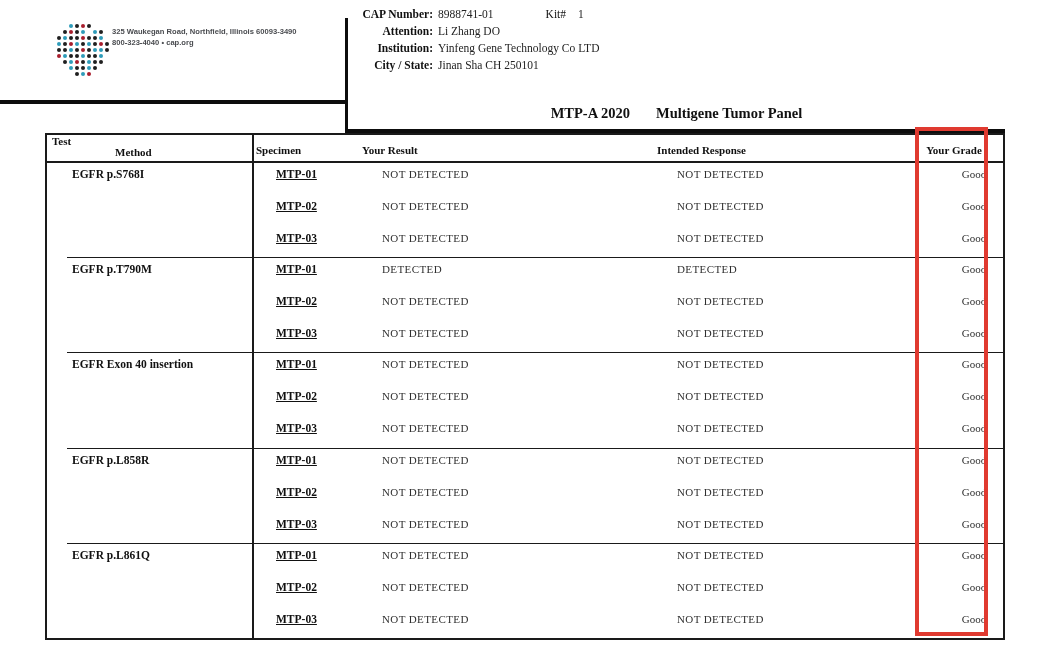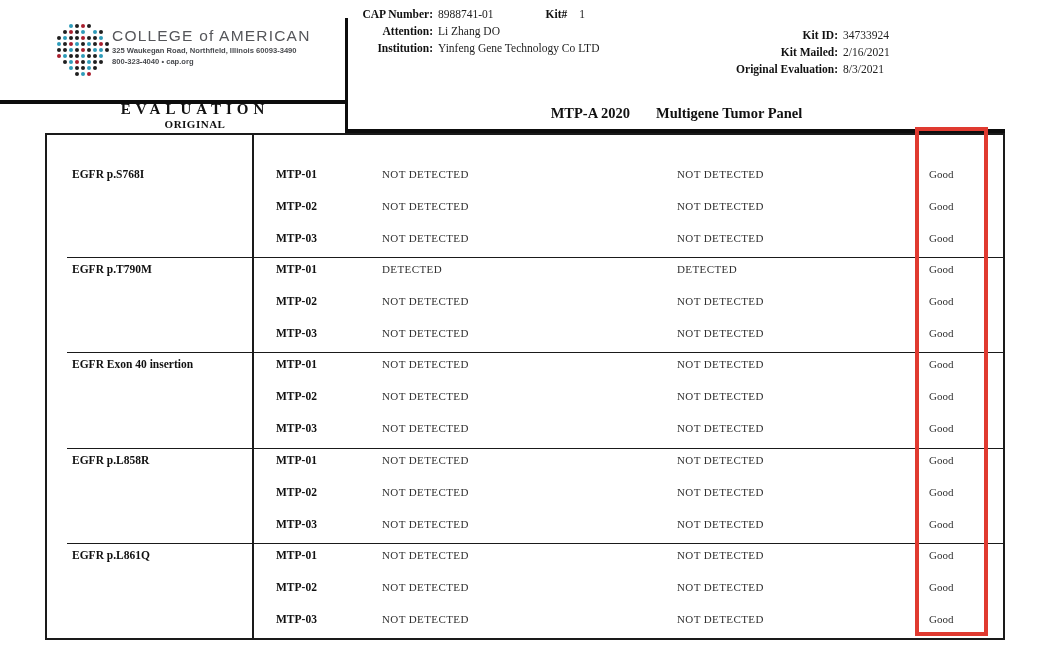--- a/index.html
+++ b/index.html
@@ -18,21 +18,21 @@
   .logo-dots .dot { width:4.5px; height:4.5px; border-radius:50%; display:block; }
   .org-block { position:absolute; left:112px; top:26px; font-family:"Liberation Sans", sans-serif; color:#55565a; }
   .org-line { font-size:15.5px; letter-spacing:1.2px; line-height:19px; white-space:nowrap; }
   .org-addr { font-size:7.6px; font-weight:bold; color:#4a4c50; line-height:10px; margin-top:1px; white-space:nowrap; }
 
   
   .kit-left { position:absolute; left:349px; top:8px; font-size:11.5px; }
   .kit-left .irow { display:flex; height:17px; align-items:baseline; }
   .kit-left .lbl { width:84px; text-align:right; font-weight:bold; white-space:nowrap; }
   .kit-left .val { margin-left:5px; white-space:nowrap; color:#222; }
-  .kit-left .kitno-lbl { font-weight:bold; margin-left:52px;text-align:center; }
+  .kit-left .kitno-lbl { font-weight:normal; margin-left:52px;text-align:center; }
   .kit-left .kitno-val { margin-left:12px; color:#222; }
 
   .kit-right { position:absolute; left:620px; top:29px; font-size:11.5px; }
   .kit-right .irow { display:flex; height:17px; align-items:baseline; }
   .kit-right .lbl { width:218px; text-align:right; font-weight:bold; white-space:nowrap; }
   .kit-right .val { margin-left:5px; white-space:nowrap; color:#222; }
 
   
   .rule-left  { position:absolute; left:0;   top:100px; width:348px; height:3.5px; background:#0d0d0d; }
   .v-divider  { position:absolute; left:345px; top:18px; width:3px; height:115px; background:#0d0d0d; }
@@ -59,24 +59,24 @@
   .h-result { left:315px; top:9px; }
   .h-intd   { left:610px; top:9px; }
   .h-grade  { left:862px; top:9px; width:90px; text-align:center; }
 
   .tbl-body { position:absolute; left:0; right:0; top:28px; bottom:0; display:flex; flex-direction:column; }
   .group { flex:1; position:relative; border-top:1.6px solid #1a1a1a;margin-left:20px; }
   .group:first-child { border-top:none; }
   .test-name { position:absolute; left:5px; top:5px; font-weight:bold; font-size:11.5px; white-space:nowrap; }
   .row { position:absolute; left:0; right:0; height:15px; }
   .r0 { top:5px; } .r1 { top:37px; } .r2 { top:69px; }
-  .spec  { position:absolute; left:209px; font-weight:bold; font-size:11.5px; white-space:nowrap; }
+  .spec  { position:absolute; left:209px; font-weight:bold; font-size:11.5px; white-space:nowrap;text-decoration:underline; }
   .res   { position:absolute; left:315px; font-size:11px; color:#2f2f2f; letter-spacing:0.4px; white-space:nowrap; }
   .intd  { position:absolute; left:610px; font-size:11px; color:#2f2f2f; letter-spacing:0.4px; white-space:nowrap; }
-  .grade { position:absolute; left:862px; width:90px; text-align:left; font-size:11px; color:#2f2f2f; }
+  .grade { position:absolute; left:862px; width:90px; text-align:center; font-size:11px; color:#2f2f2f; }
 
   
   .grade-highlight { position:absolute; left:915px; top:127px; width:73px; height:509px;
                      border:4px solid #e03a30; box-sizing:border-box; pointer-events:none; }
 </style>
 </head>
 <body>
 
 <div class="page">
 
@@ -157,73 +157,66 @@
       <span class="dot"></span>
       <span class="dot"></span>
       <span class="dot" style="background: rgb(31, 31, 31);"></span>
       <span class="dot" style="background: rgb(47, 156, 186);"></span>
       <span class="dot" style="background: rgb(168, 30, 45);"></span>
       <span class="dot"></span>
       <span class="dot"></span>
       <span class="dot"></span>
     </div>
   <div class="org-block">
-    <div class="org-line">COLLEGE of AMERICAN</div>
     <div class="org-addr">325 Waukegan Road, Northfield, Illinois 60093-3490</div>
     <div class="org-addr">800-323-4040  •  cap.org</div>
   </div>
 
   <div class="kit-left">
     <div class="irow">
       <span class="lbl">CAP Number:</span>
       <span class="val">8988741-01</span>
       <span class="kitno-lbl">Kit#</span>
       <span class="kitno-val">1</span>
     </div>
     <div class="irow">
       <span class="lbl">Attention:</span>
       <span class="val">Li Zhang DO</span>
     </div>
     <div class="irow">
       <span class="lbl">Institution:</span>
       <span class="val">Yinfeng Gene Technology Co LTD</span>
     </div>
+    <div class="irow">
+      <span class="lbl">City / State:</span>
+      <span class="val">Jinan Sha CH 250101</span>
+    </div>
   </div>
 
-  <div class="kit-right">
-    <div class="irow">
-      <span class="lbl">Kit ID:</span>
-      <span class="val">34733924</span>
-    </div>
-    <div class="irow">
-      <span class="lbl">Kit Mailed:</span>
-      <span class="val">2/16/2021</span>
-    </div>
-    <div class="irow">
-      <span class="lbl">Original Evaluation:</span>
-      <span class="val">8/3/2021</span>
-    </div>
-  </div>
 
   <div class="rule-left"></div>
   <div class="v-divider"></div>
   <div class="rule-right"></div>
 
-  <div class="eval-block">
-    <div class="eval-h">EVALUATION</div>
-    <div class="eval-s">ORIGINAL</div>
-  </div>
 
   <div class="title-block">
     <span>MTP-A 2020</span><span class="panel-name">Multigene Tumor Panel</span>
   </div>
 
   <div class="tbl">
     <div class="colsep"></div>
 
+    <div class="tbl-header">
+      <span class="h-test">Test</span>
+      <span class="h-method">Method</span>
+      <span class="h-spec">Specimen</span>
+      <span class="h-result">Your Result</span>
+      <span class="h-intd">Intended Response</span>
+      <span class="h-grade">Your Grade</span>
+    </div>
 
     <div class="tbl-body">
 
       <div class="group">
         <div class="test-name">EGFR p.S768I</div>
         <div class="row r0">
           <span class="spec">MTP-01</span>
           <span class="res">NOT DETECTED</span>
           <span class="intd">NOT DETECTED</span>
           <span class="grade">Good</span>

